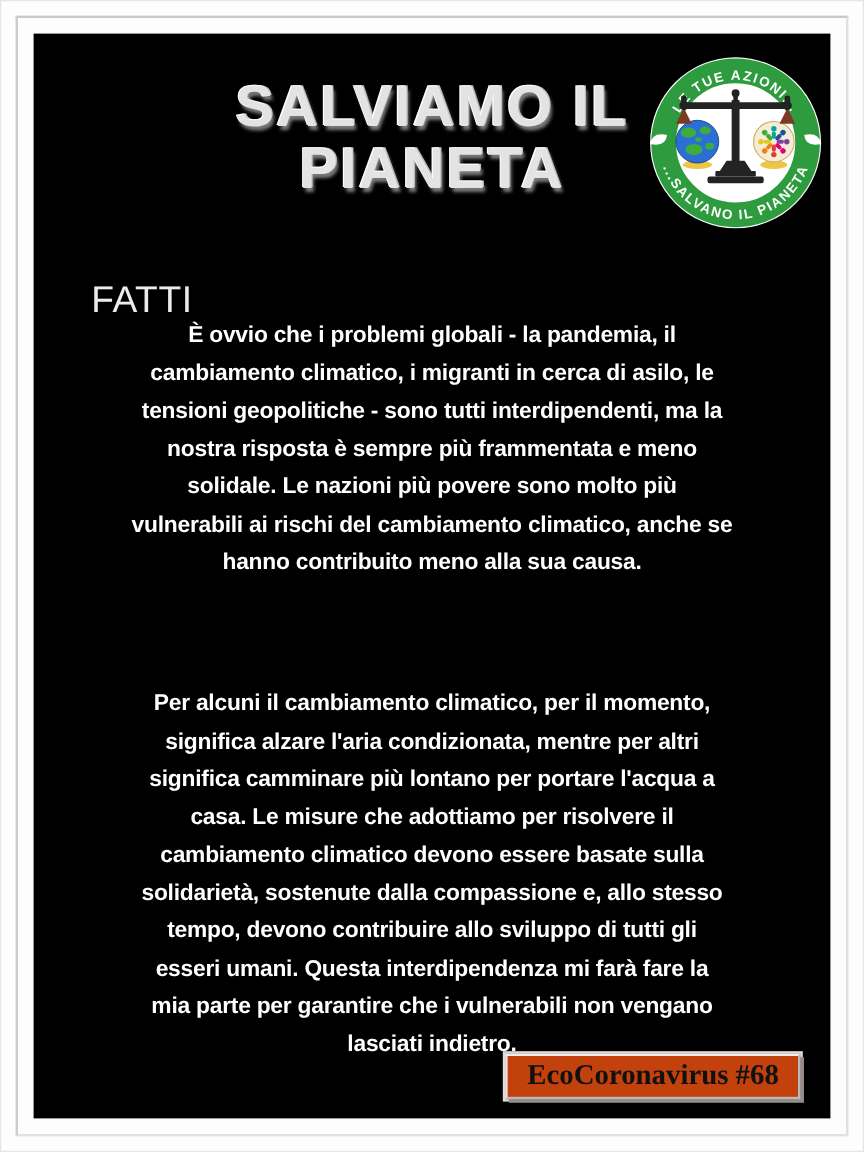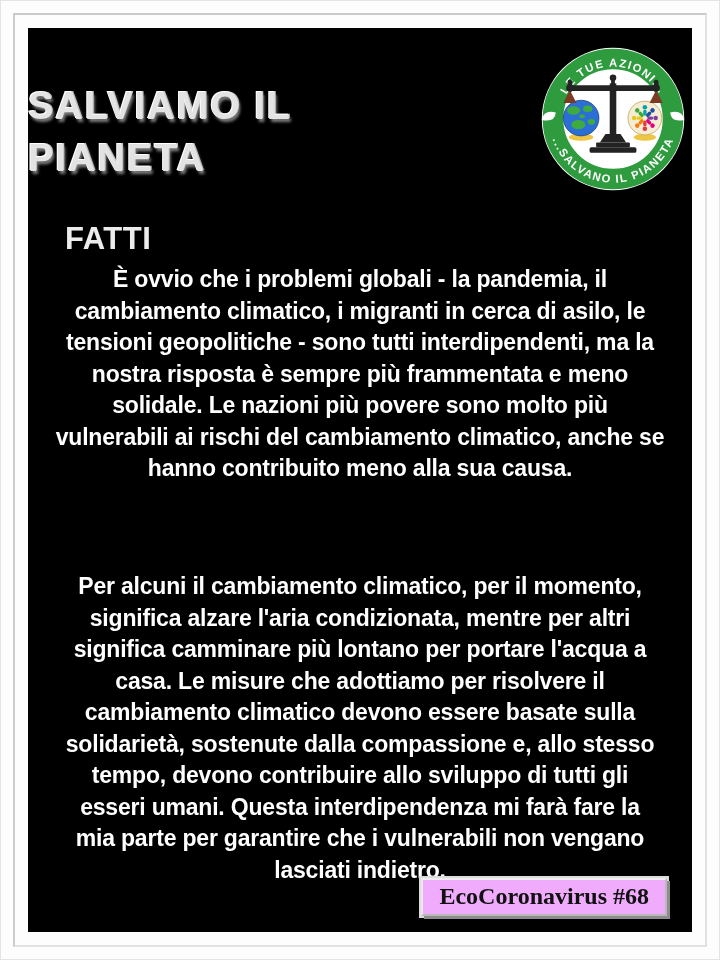--- a/index.html
+++ b/index.html
@@ -12,48 +12,48 @@
     position:absolute;inset:13px;border:2px solid #d7d7d7;
     border-top-color:#c9c9c9;border-left-color:#cccccc;
     border-bottom-color:#e2e2e2;border-right-color:#e0e0e0;
     pointer-events:none;
   }
   .content{
     position:absolute;left:28px;top:28px;width:664px;height:904px;
     background:#000;
   }
   .title{
-    position:absolute;top:52px;left:0;width:100%;margin:0;
-    text-align:left;white-space:pre-line;
-    font-weight:bold;font-size:38px;line-height:52px;letter-spacing:2px;
+    position:absolute;top:36px;left:0;width:100%;margin:0;
+    text-align:center;white-space:pre-line;
+    font-weight:bold;font-size:48px;line-height:52px;letter-spacing:2px;
     color:#e3e3e3;
     text-shadow:-1px -1px 0 #ffffff, 1px -1px 0 #bdbdbd, 2px 3px 3px #7d7d7d;
   }
   .logo{position:absolute;left:510px;top:16px;width:150px;height:150px;}
   .logo .arc-label{
     font-family:"Liberation Sans",sans-serif;font-weight:bold;
     font-size:12px;letter-spacing:1.6px;fill:#ffffff;
   }
   h2.section-heading{
-    position:absolute;margin:5px;font-weight:bold;font-size:31px;line-height:40px;
+    position:absolute;margin:16px;font-weight:normal;font-size:31px;line-height:40px;
     letter-spacing:0.5px;color:#ececec;
   }
   #heading-fatti{top:186px;left:32px;}
   #heading-azioni{top:472px;left:38px;}
   .section-body{
     position:absolute;left:8px;width:648px;margin:0;
     text-align:center;white-space:pre-line;
-    font-weight:bold;font-size:23px;line-height:31.5px;letter-spacing:-0.2px;
+    font-weight:bold;font-size:19px;line-height:31.5px;letter-spacing:-0.2px;
     color:#ffffff;
   }
   #body-fatti{top:236px;}
   #body-azioni{top:543px;}
   .badge{
     position:absolute;right:25px;top:850px;
-    background:#f0abfc;color:#111;
+    background:#c2410c;color:#111;
     font-family:"Liberation Serif",serif;font-weight:bold;font-size:24px;
     line-height:28px;padding:2px 16px 4px;
     border:2px solid #b9b9b9;border-top-color:#efefef;border-left-color:#e9e9e9;
     box-shadow:3px 3px 0 0 #8d8d8d, 0 0 0 2px #dcdcdc;
     white-space:nowrap;
   }
 </style>
 </head>
 <body>
 

